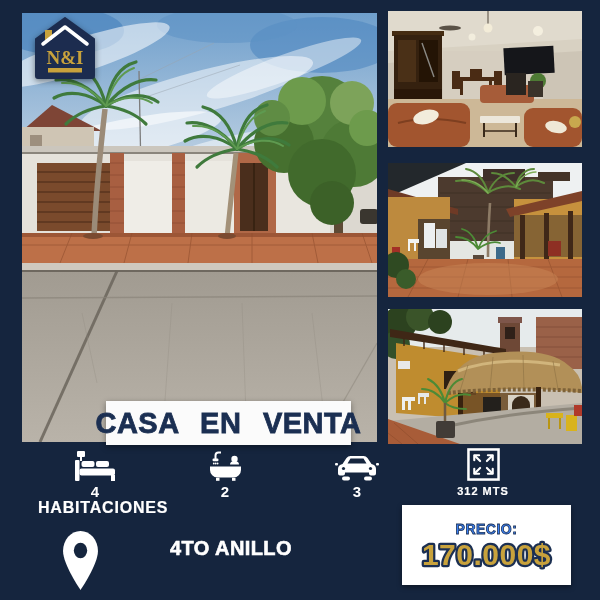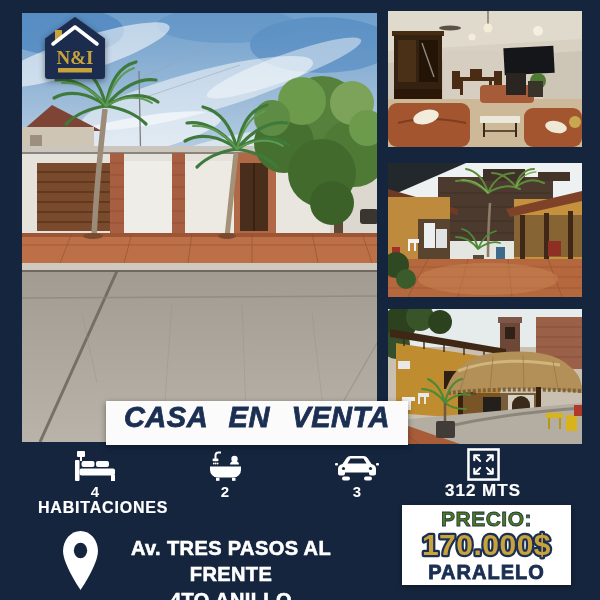--- a/index.html
+++ b/index.html
@@ -9,56 +9,55 @@
     background:#15253E;
     font-family:"Liberation Sans",sans-serif;
   }
   .photo{position:absolute;overflow:hidden;background:#2a3a55;}
   .photo svg{display:block;width:100%;height:100%;}
   .main-photo{left:22px;top:13px;width:355px;height:429px;}
   .photo-1{left:388px;top:11px;width:194px;height:136px;}
   .photo-2{left:388px;top:163px;width:194px;height:134px;}
   .photo-3{left:388px;top:309px;width:194px;height:135px;}
 
-  .logo-badge{position:absolute;left:45px;top:17px;width:60px;height:62px;filter:drop-shadow(0 2px 3px rgba(0,0,0,.45));}
+  .logo-badge{position:absolute;left:35px;top:17px;width:60px;height:62px;filter:drop-shadow(0 2px 3px rgba(0,0,0,.45));}
 
   .banner{
-    position:absolute;left:106px;top:401px;width:302px;height:44px;
-    background:#fbfbfb;display:flex;justify-content:center;
+    position:absolute;left:106px;top:401px;width:245px;height:44px;
+    background:#fbfbfb;display:flex;align-items:center;justify-content:center;
     box-shadow:0 2px 6px rgba(0,0,0,.4);
-    font-style:italic;
   }
   .banner-title{
     color:#1B2F52;font-size:29px;font-weight:bold;letter-spacing:.5px;word-spacing:13px;
     -webkit-text-stroke:.8px #1B2F52;white-space:nowrap;
   }
 
   .feature{position:absolute;top:448px;text-align:center;color:#ffffff;}
   .feature .feat-icon{height:33px;display:flex;align-items:flex-end;justify-content:center;}
   .feature .feat-value{font-size:15px;font-weight:bold;margin-top:3px;line-height:16px;}
   .feature .feat-label{font-size:16px;font-weight:bold;letter-spacing:.8px;line-height:14px;margin-top:1px;-webkit-text-stroke:.2px #fff;}
-  .feature.size .feat-label{font-size:17px;letter-spacing:1px;}
+  .feature.size .feat-label{font-size:11px;letter-spacing:1px;}
   .f1{left:38px;width:114px;}
   .f2{left:173px;width:104px;}
   .f3{left:305px;width:104px;}
   .f4{left:431px;width:104px;}
 
   .addr-pin{position:absolute;left:62px;top:531px;width:37px;height:59px;}
   .addr-text{
     position:absolute;left:88px;top:535px;width:286px;text-align:center;
     color:#ffffff;font-size:20px;font-weight:bold;line-height:26px;letter-spacing:.4px;
     -webkit-text-stroke:.6px #fff;
   }
 
   .price-box{
     position:absolute;left:402px;top:505px;width:169px;height:80px;background:#ffffff;
     display:flex;flex-direction:column;align-items:center;justify-content:center;
     box-shadow:0 2px 5px rgba(0,0,0,.4);
   }
-  .price-label{color:#4d7c0f;font-size:21px;font-weight:bold;letter-spacing:.5px;line-height:22px;-webkit-text-stroke:.8px #1B2F52;}
+  .price-label{color:#3b82f6;font-size:14px;font-weight:bold;letter-spacing:.5px;line-height:22px;-webkit-text-stroke:.8px #1B2F52;}
   .price-note{color:#1B2F52;font-size:20px;font-weight:bold;letter-spacing:1px;line-height:21px;-webkit-text-stroke:.8px #1B2F52;}
   .price-amount-svg{display:block;width:169px;height:34px;margin:-1px 0;}
 </style>
 </head>
 <body>
 
 <div class="poster">
 
   <div class="photo main-photo">
     <svg viewBox="0 0 355 429" preserveAspectRatio="none">
@@ -479,25 +478,23 @@
     <div class="feat-label">312 MTS</div>
   </div>
 
   <div class="addr-pin">
     <svg viewBox="0 0 36 50" width="37" height="59" preserveAspectRatio="none">
       <path d="M18 0 C8.6 0 1 7.6 1 17 c0 11.5 17 33 17 33 s17 -21.5 17 -33 C35 7.6 27.4 0 18 0 z" fill="#ffffff"></path>
       <circle cx="18" cy="16.5" r="6.5" fill="#15253E"></circle>
     </svg>
   </div>
   <div class="addr-text">
-    <div>Av. TRES PASOS AL FRENTE</div>
     <div>4TO ANILLO</div>
   </div>
 
   <div class="price-box">
     <div class="price-label">PRECIO:</div>
     <svg class="price-amount-svg" viewBox="0 0 169 34">
       <text x="84.5" y="26" text-anchor="middle" font-family="Liberation Sans, sans-serif" font-size="30" font-weight="bold" letter-spacing="0.5" fill="#C8A23C" stroke="#1B2F52" stroke-width="4.5" paint-order="stroke" stroke-linejoin="round">170.000$</text>
     </svg>
-    <div class="price-note">PARALELO</div>
   </div>
 
 </div>
 
 </body></html>

